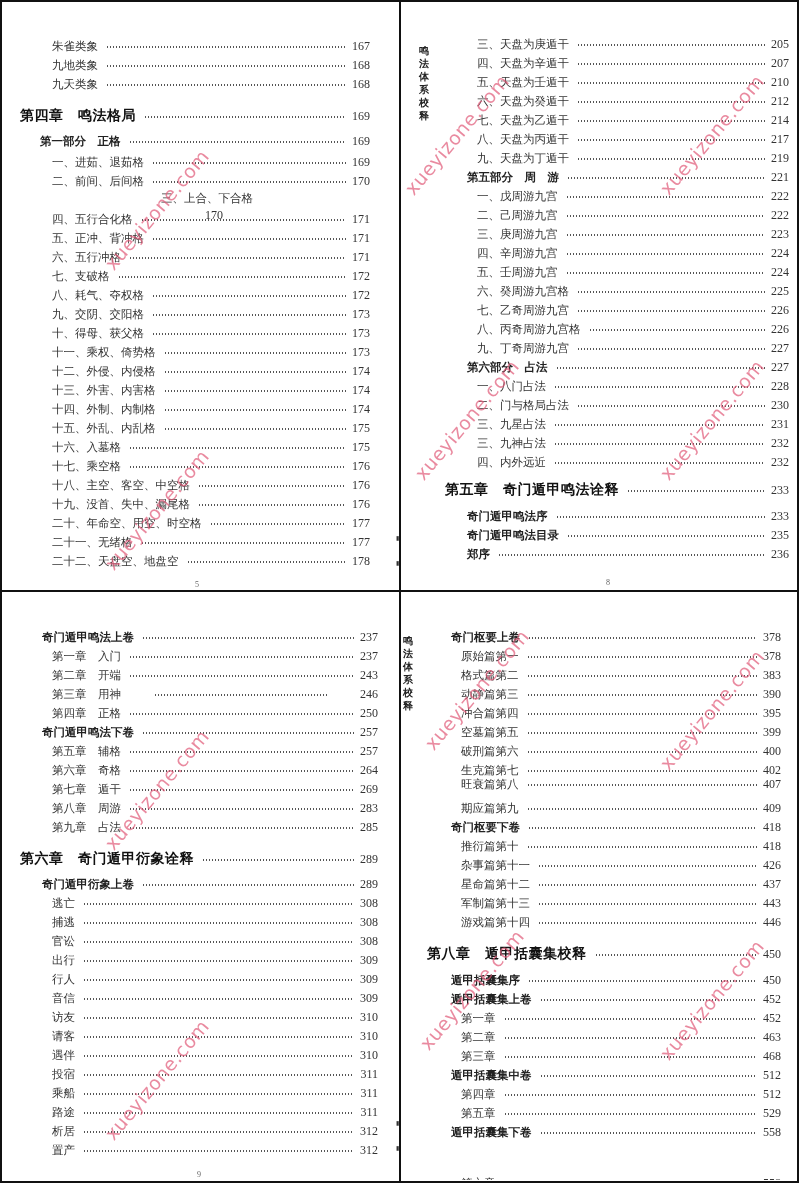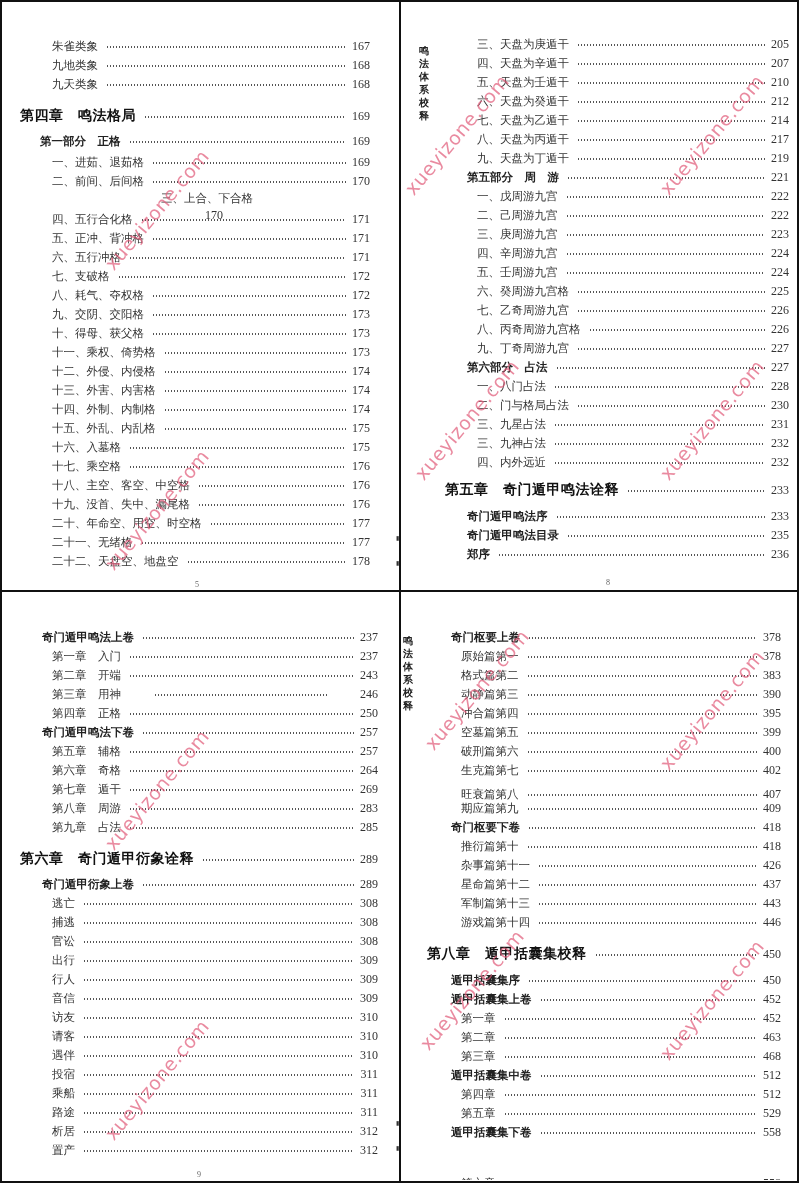--- a/index.html
+++ b/index.html
@@ -523,21 +523,21 @@
     <div class="entry " style="left: 60px; width: 320px; top: 150px;">
       <span class="label">破刑篇第六</span>
       <span class="leader"></span>
       <span class="pg">400</span>
     </div>
     <div class="entry " style="left: 60px; width: 320px; top: 169px;">
       <span class="label">生克篇第七</span>
       <span class="leader"></span>
       <span class="pg">402</span>
     </div>
-    <div class="entry " style="left: 60px; width: 320px; top: 193px;">
+    <div class="entry " style="left: 60px; width: 320px; top: 183px;">
       <span class="label">旺衰篇第八</span>
       <span class="leader"></span>
       <span class="pg">407</span>
     </div>
     <div class="entry " style="left: 60px; width: 320px; top: 207px;">
       <span class="label">期应篇第九</span>
       <span class="leader"></span>
       <span class="pg">409</span>
     </div>
     <div class="entry bold" style="left: 50px; width: 330px; top: 226px;">

